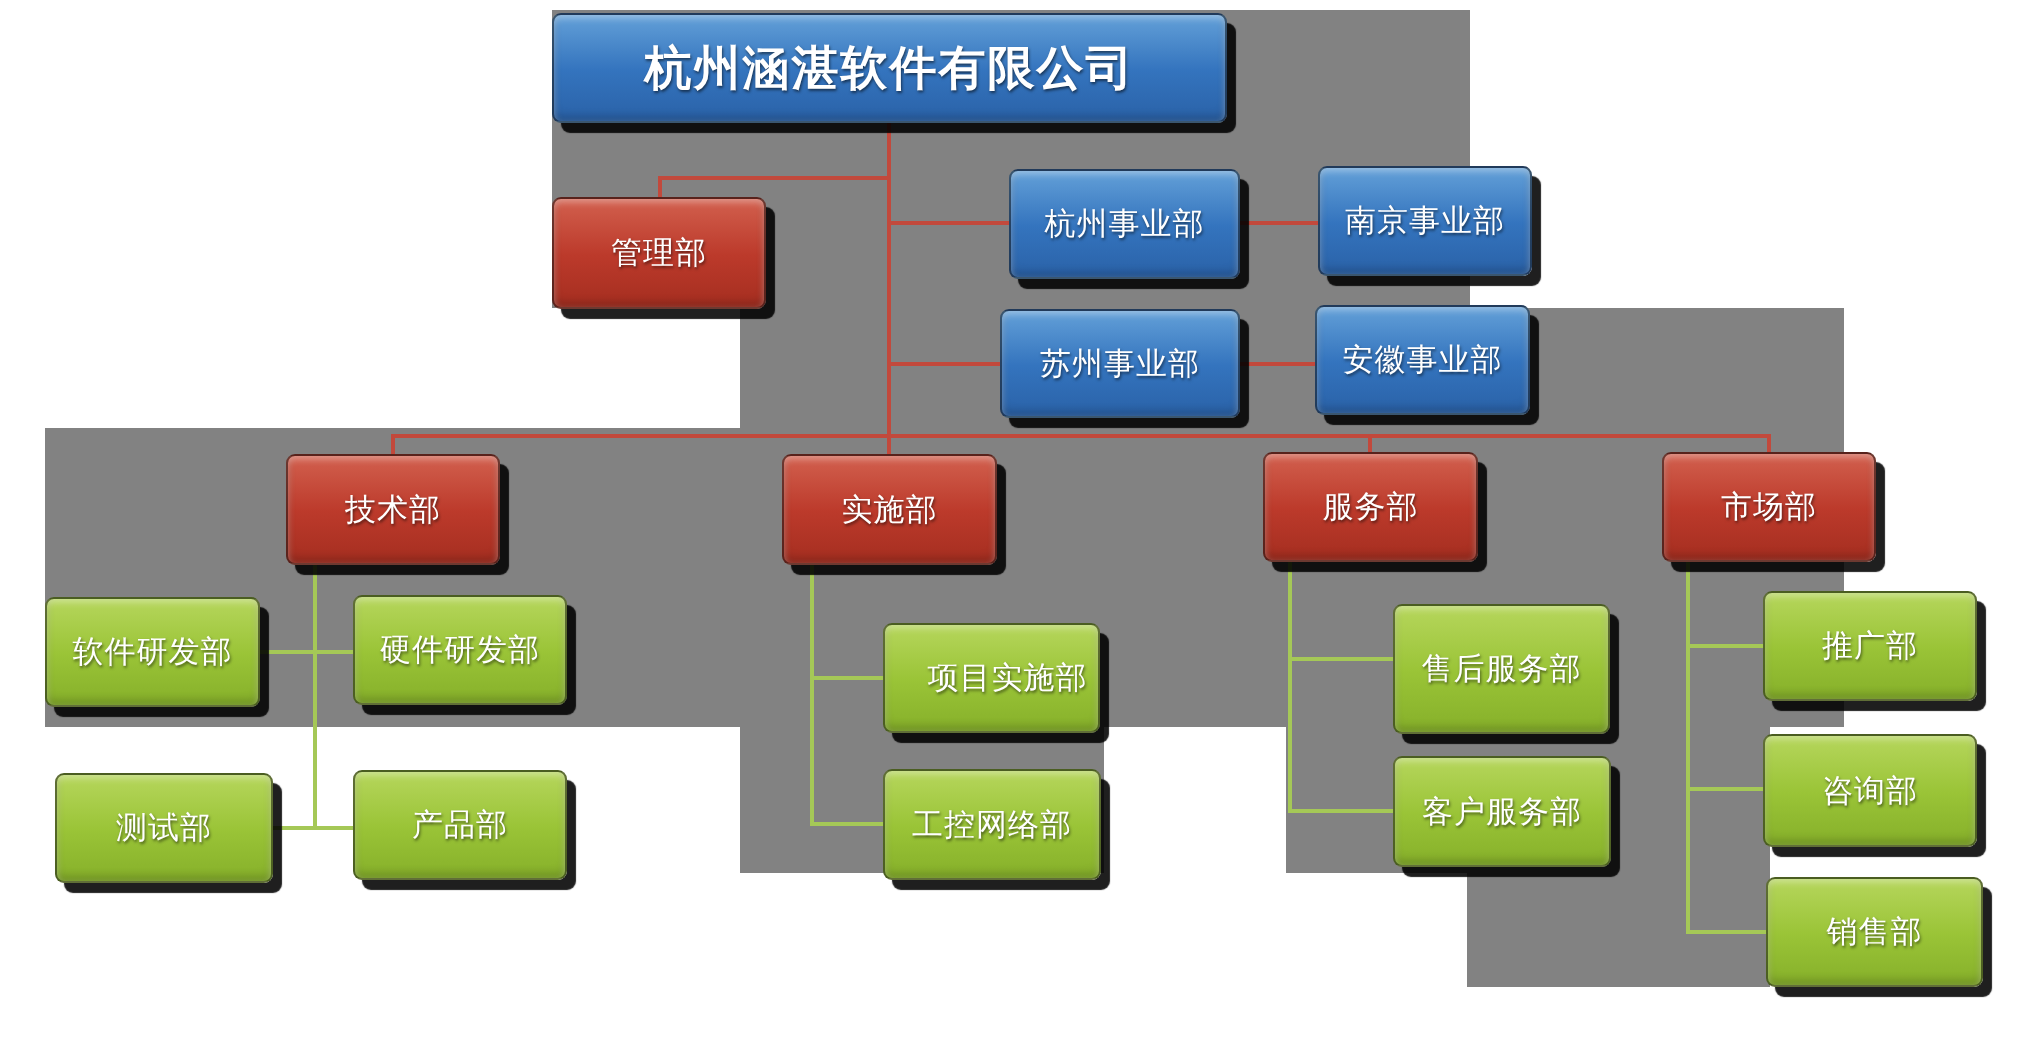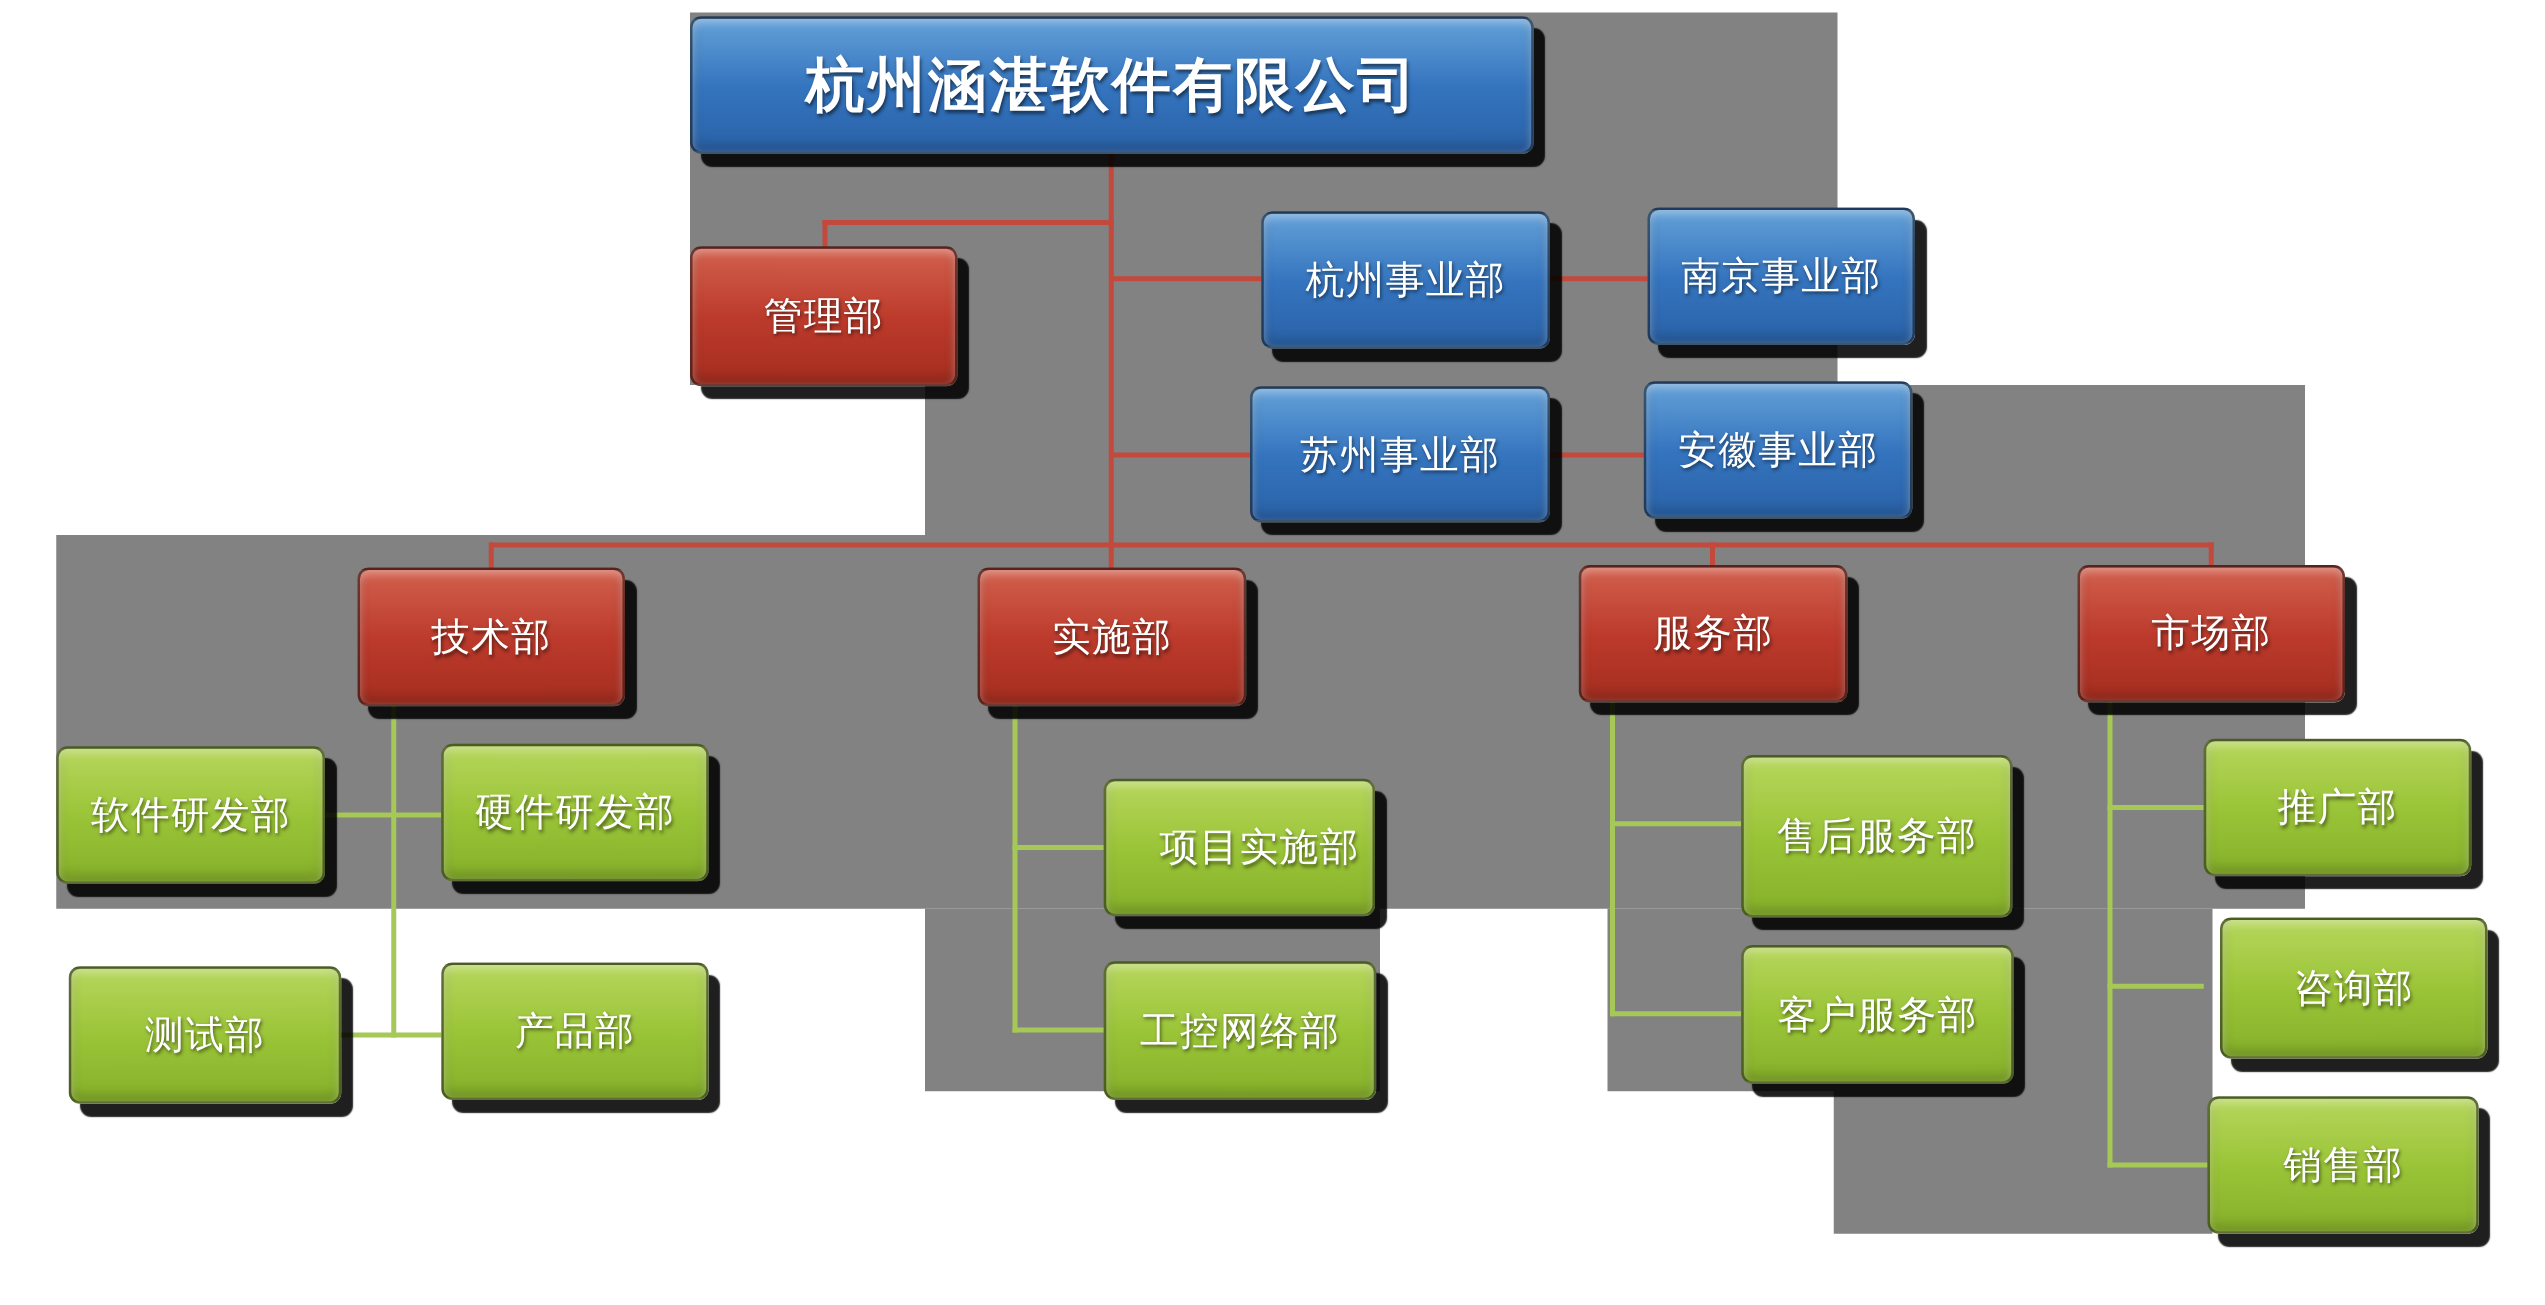--- a/index.html
+++ b/index.html
@@ -144,21 +144,21 @@
   </div>
 
   <div class="node green" style="left:1393px;top:756px;width:218px;height:111px;">
     <span>客户服务部</span>
   </div>
 
   <div class="node green" style="left:1763px;top:591px;width:214px;height:110px;">
     <span>推广部</span>
   </div>
 
-  <div class="node green" style="left:1763px;top:734px;width:214px;height:113px;margin-left:13px;">
+  <div class="node green" style="left:1763px;top:734px;width:214px;height:113px;">
     <span>咨询部</span>
   </div>
 
   <div class="node green" style="left:1766px;top:877px;width:217px;height:110px;">
     <span>销售部</span>
   </div>
 
 </div>
 
 </body></html>

